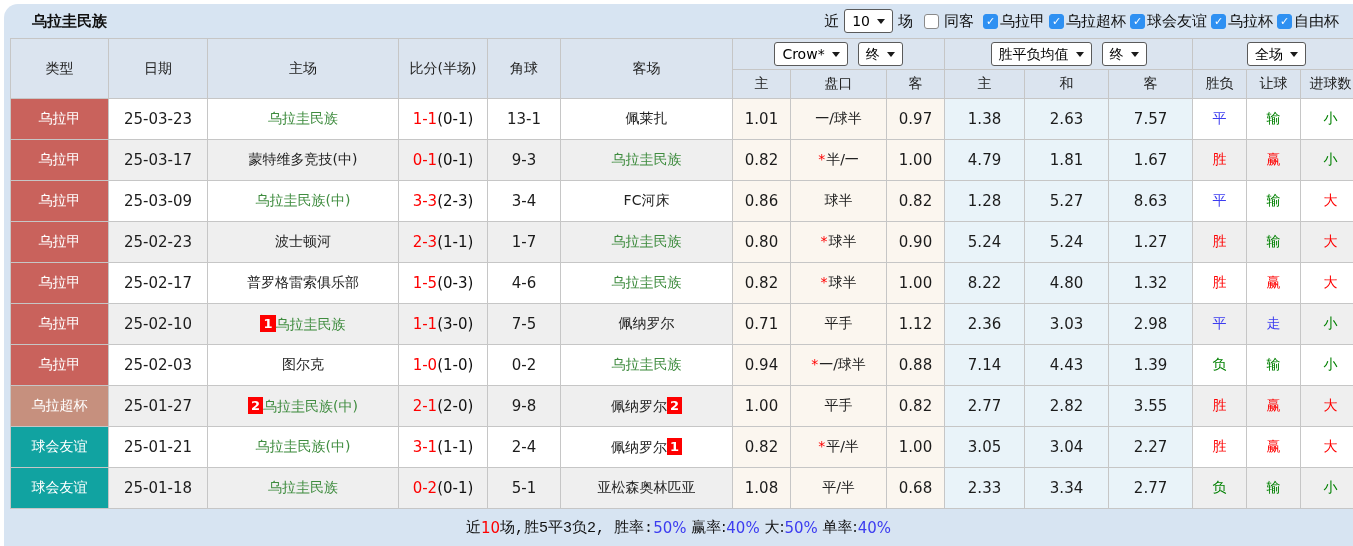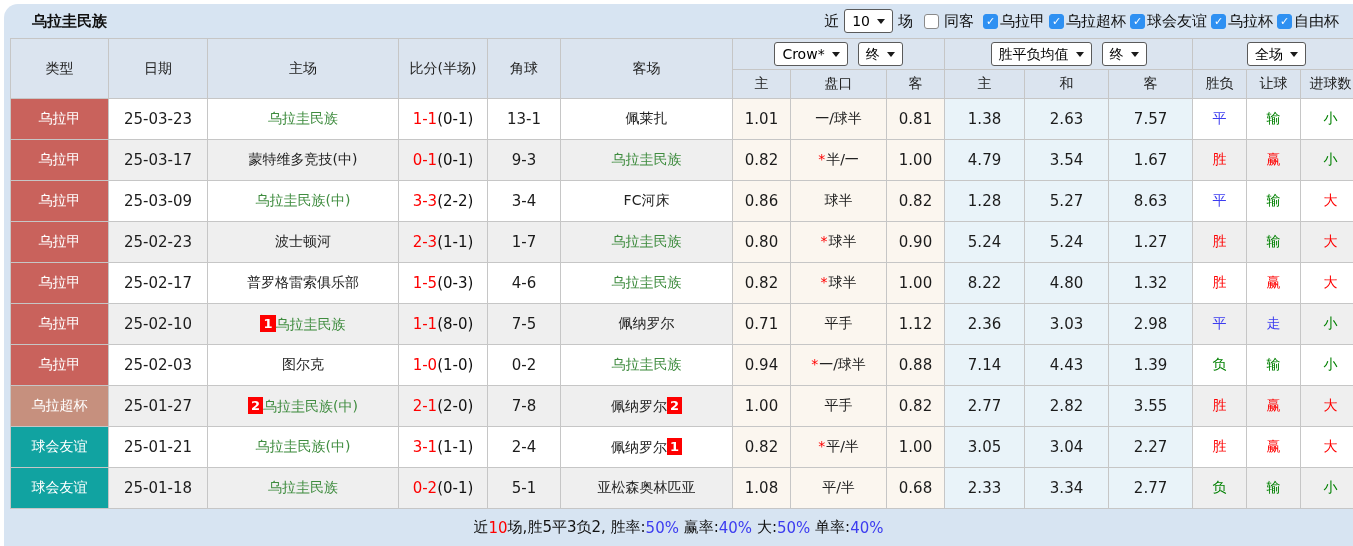--- a/index.html
+++ b/index.html
@@ -188,50 +188,50 @@
     <tbody id="rows">
         <tr class="odd">
           <td class="type-cell" style="background: rgb(201, 98, 92);">乌拉甲</td>
           <td class="num">25-03-23</td>
           <td><span class="c-team">乌拉圭民族</span></td>
           <td class="num"><span class="c-red">1-1</span><span class="score-half">(0-1)</span></td>
           <td class="num">13-1</td>
           <td><span>佩莱扎</span></td>
           <td class="num bg-crow">1.01</td>
           <td class="bg-crow"><span>一/球半</span></td>
-          <td class="num bg-crow">0.81</td>
+          <td class="num bg-crow">0.97</td>
           <td class="num bg-avg">1.38</td>
           <td class="num bg-avg">2.63</td>
           <td class="num bg-avg">7.57</td>
           <td class="c-blue">平</td>
           <td class="c-green">输</td>
           <td class="c-green">小</td>
         </tr>
         <tr class="even">
           <td class="type-cell" style="background: rgb(201, 98, 92);">乌拉甲</td>
           <td class="num">25-03-17</td>
           <td><span>蒙特维多竞技(中)</span></td>
           <td class="num"><span class="c-red">0-1</span><span class="score-half">(0-1)</span></td>
           <td class="num">9-3</td>
           <td><span class="c-team">乌拉圭民族</span></td>
           <td class="num bg-crow">0.82</td>
           <td class="bg-crow"><span class="star">*</span><span>半/一</span></td>
           <td class="num bg-crow">1.00</td>
           <td class="num bg-avg">4.79</td>
-          <td class="num bg-avg">3.54</td>
+          <td class="num bg-avg">1.81</td>
           <td class="num bg-avg">1.67</td>
           <td class="c-red">胜</td>
           <td class="c-red">赢</td>
           <td class="c-green">小</td>
         </tr>
         <tr class="odd">
           <td class="type-cell" style="background: rgb(201, 98, 92);">乌拉甲</td>
           <td class="num">25-03-09</td>
           <td><span class="c-team">乌拉圭民族(中)</span></td>
-          <td class="num"><span class="c-red">3-3</span><span class="score-half">(2-2)</span></td>
+          <td class="num"><span class="c-red">3-3</span><span class="score-half">(2-3)</span></td>
           <td class="num">3-4</td>
           <td><span>FC河床</span></td>
           <td class="num bg-crow">0.86</td>
           <td class="bg-crow"><span>球半</span></td>
           <td class="num bg-crow">0.82</td>
           <td class="num bg-avg">1.28</td>
           <td class="num bg-avg">5.27</td>
           <td class="num bg-avg">8.63</td>
           <td class="c-blue">平</td>
           <td class="c-green">输</td>
@@ -268,21 +268,21 @@
           <td class="num bg-avg">4.80</td>
           <td class="num bg-avg">1.32</td>
           <td class="c-red">胜</td>
           <td class="c-red">赢</td>
           <td class="c-red">大</td>
         </tr>
         <tr class="even">
           <td class="type-cell" style="background: rgb(201, 98, 92);">乌拉甲</td>
           <td class="num">25-02-10</td>
           <td><span class="badge">1</span><span class="c-team">乌拉圭民族</span></td>
-          <td class="num"><span class="c-red">1-1</span><span class="score-half">(8-0)</span></td>
+          <td class="num"><span class="c-red">1-1</span><span class="score-half">(3-0)</span></td>
           <td class="num">7-5</td>
           <td><span>佩纳罗尔</span></td>
           <td class="num bg-crow">0.71</td>
           <td class="bg-crow"><span>平手</span></td>
           <td class="num bg-crow">1.12</td>
           <td class="num bg-avg">2.36</td>
           <td class="num bg-avg">3.03</td>
           <td class="num bg-avg">2.98</td>
           <td class="c-blue">平</td>
           <td class="c-blue">走</td>
@@ -303,21 +303,21 @@
           <td class="num bg-avg">1.39</td>
           <td class="c-green">负</td>
           <td class="c-green">输</td>
           <td class="c-green">小</td>
         </tr>
         <tr class="even">
           <td class="type-cell" style="background: rgb(198, 144, 126);">乌拉超杯</td>
           <td class="num">25-01-27</td>
           <td><span class="badge">2</span><span class="c-team">乌拉圭民族(中)</span></td>
           <td class="num"><span class="c-red">2-1</span><span class="score-half">(2-0)</span></td>
-          <td class="num">7-8</td>
+          <td class="num">9-8</td>
           <td><span>佩纳罗尔</span><span class="badge">2</span></td>
           <td class="num bg-crow">1.00</td>
           <td class="bg-crow"><span>平手</span></td>
           <td class="num bg-crow">0.82</td>
           <td class="num bg-avg">2.77</td>
           <td class="num bg-avg">2.82</td>
           <td class="num bg-avg">3.55</td>
           <td class="c-red">胜</td>
           <td class="c-red">赢</td>
           <td class="c-red">大</td>
@@ -355,21 +355,21 @@
           <td class="c-green">负</td>
           <td class="c-green">输</td>
           <td class="c-green">小</td>
         </tr>
       </tbody>
   </table>
 
   <div class="footer" id="footer-line">
       <span style="white-space: pre;">近</span>
       <span class="c-red" style="white-space: pre;">10</span>
-      <span style="white-space: pre;">场,胜5平3负2, 胜率:</span>
+      <span style="white-space: pre; font-family: Liberation Mono, monospace;">场,胜5平3负2, 胜率:</span>
       <span class="c-blue" style="white-space: pre;">50%</span>
       <span style="white-space: pre;"> 赢率:</span>
       <span class="c-blue" style="white-space: pre;">40%</span>
       <span style="white-space: pre;"> 大:</span>
       <span class="c-blue" style="white-space: pre;">50%</span>
       <span style="white-space: pre; text-align: right;"> 单率:</span>
       <span class="c-blue" style="white-space: pre;">40%</span>
     </div>
 </div>
 

